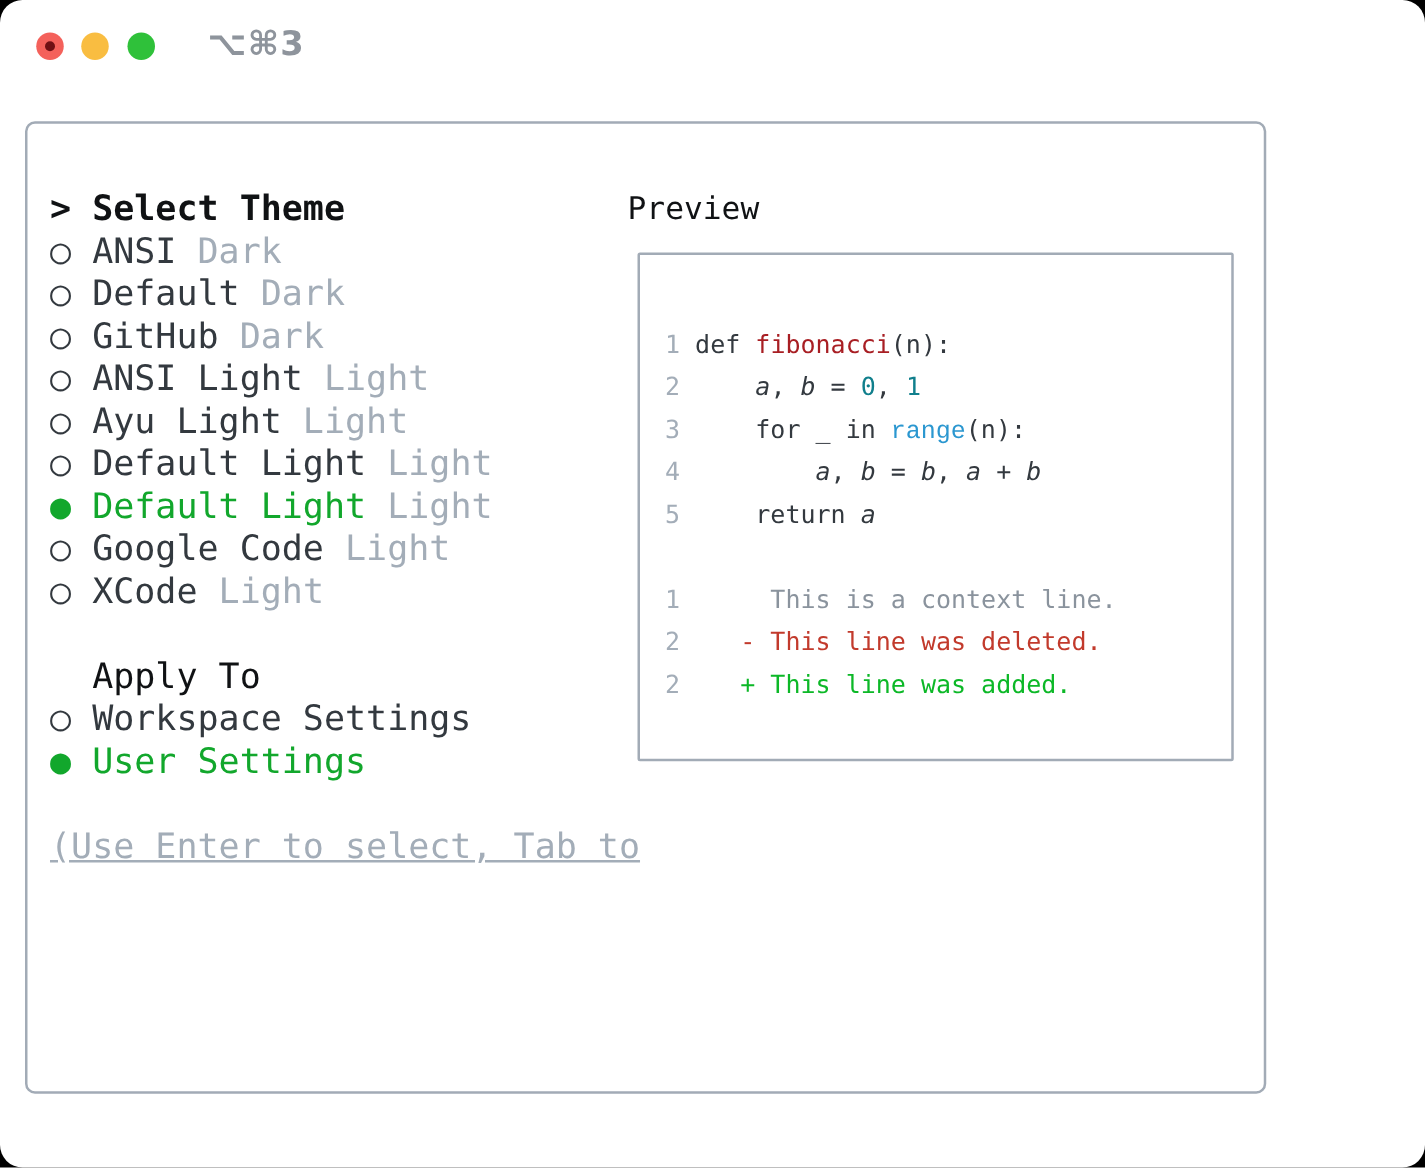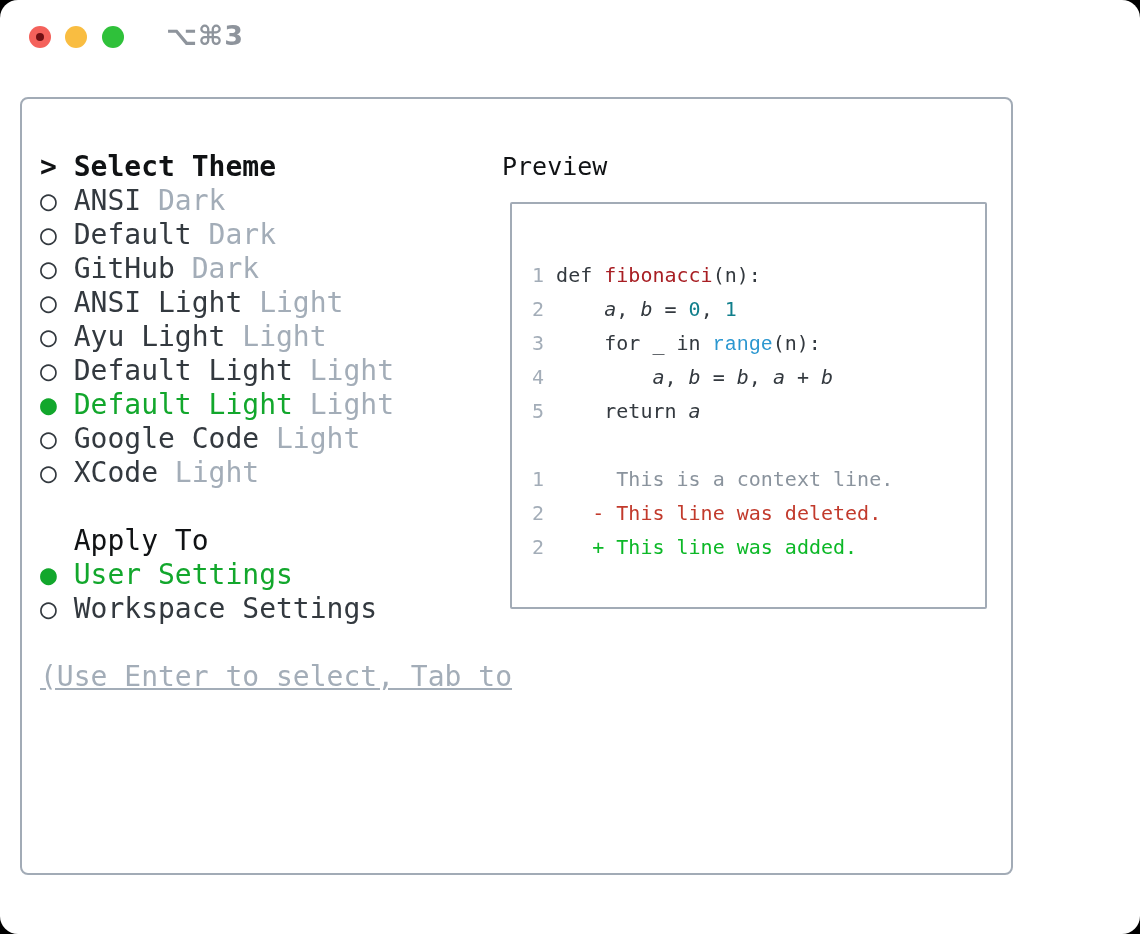--- a/index.html
+++ b/index.html
@@ -101,22 +101,22 @@
           <div class="row"><span class="bullet on">● </span><span class="name green">Default Light</span><span class="dim"> Light</span></div>
           <div class="row"><span class="bullet off">○ </span><span class="name">Google Code</span><span class="dim"> Light</span></div>
           <div class="row"><span class="bullet off">○ </span><span class="name">XCode</span><span class="dim"> Light</span></div>
         </div>
 
       <div class="row"> </div>
 
       <div class="row apply-hdr">Apply To</div>
 
       <div>
+          <div class="row"><span class="bullet off">○ </span><span class="name">Workspace Settings</span></div>
           <div class="row"><span class="bullet on">● </span><span class="name green">User Settings</span></div>
-          <div class="row"><span class="bullet off">○ </span><span class="name">Workspace Settings</span></div>
         </div>
 
       <div class="row"> </div>
 
       <div class="help">
           <div class="row">(Use Enter to select, Tab to</div>
         </div>
     </div>
 
     <div class="preview-label">Preview</div>

